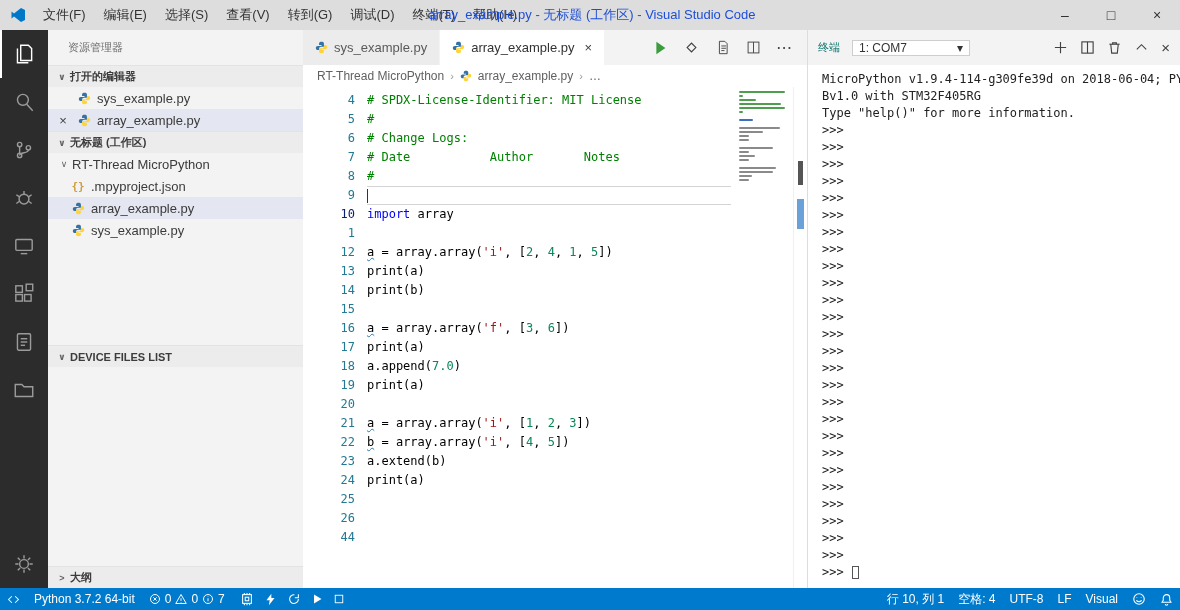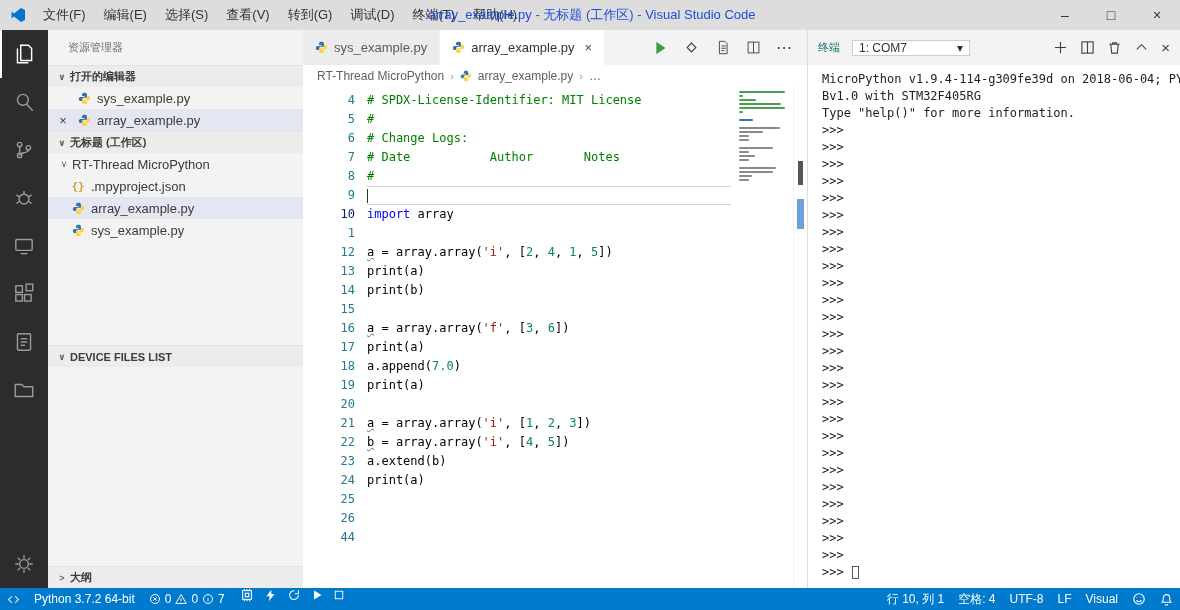--- a/index.html
+++ b/index.html
@@ -79,21 +79,21 @@
   .term-select { display:flex; align-items:center; justify-content:space-between; width:118px; height:16px; background:#fff; border:1px solid #cecece; font-size:12px; padding:0 6px; color:#333; }
   .term-icons { margin-left:auto; display:flex; align-items:center; gap:12px; color:#424242; }
   .term-icons svg { stroke:#424242; fill:none; stroke-width:1.2; }
   .term-x { font-size:15px; color:#424242; }
   .term-body { flex:1; padding:6px 0 0 14px; font-family:"DejaVu Sans Mono","Liberation Mono",monospace; font-size:12px; color:#222; overflow:hidden; }
   .tline { height:17px; line-height:17px; white-space:pre; }
   .tcursor { display:inline-block; width:7px; height:13px; border:1px solid #555; vertical-align:middle; margin-left:1px; }
 
   
   .statusbar { height:22px; background:#007acc; color:#fff; display:flex; align-items:center; font-size:12px; }
-  .sb-left { display:flex; align-items:flex-start; gap:0; }
+  .sb-left { display:flex; align-items:center; gap:0; }
   .sb-right { margin-left:auto; display:flex; align-items:center; }
   .sb-item { display:flex; align-items:center; gap:4px; padding:0 7px; height:22px; }
   .sb-item svg { stroke:#fff; fill:none; stroke-width:1.3; }
   .dev-icons { display:flex; align-items:center; gap:10px; padding:0 8px; }
   .dev-icons svg { stroke:#fff; fill:none; stroke-width:1.2; }
 </style>
 </head>
 <body>
 
 <div class="titlebar">

